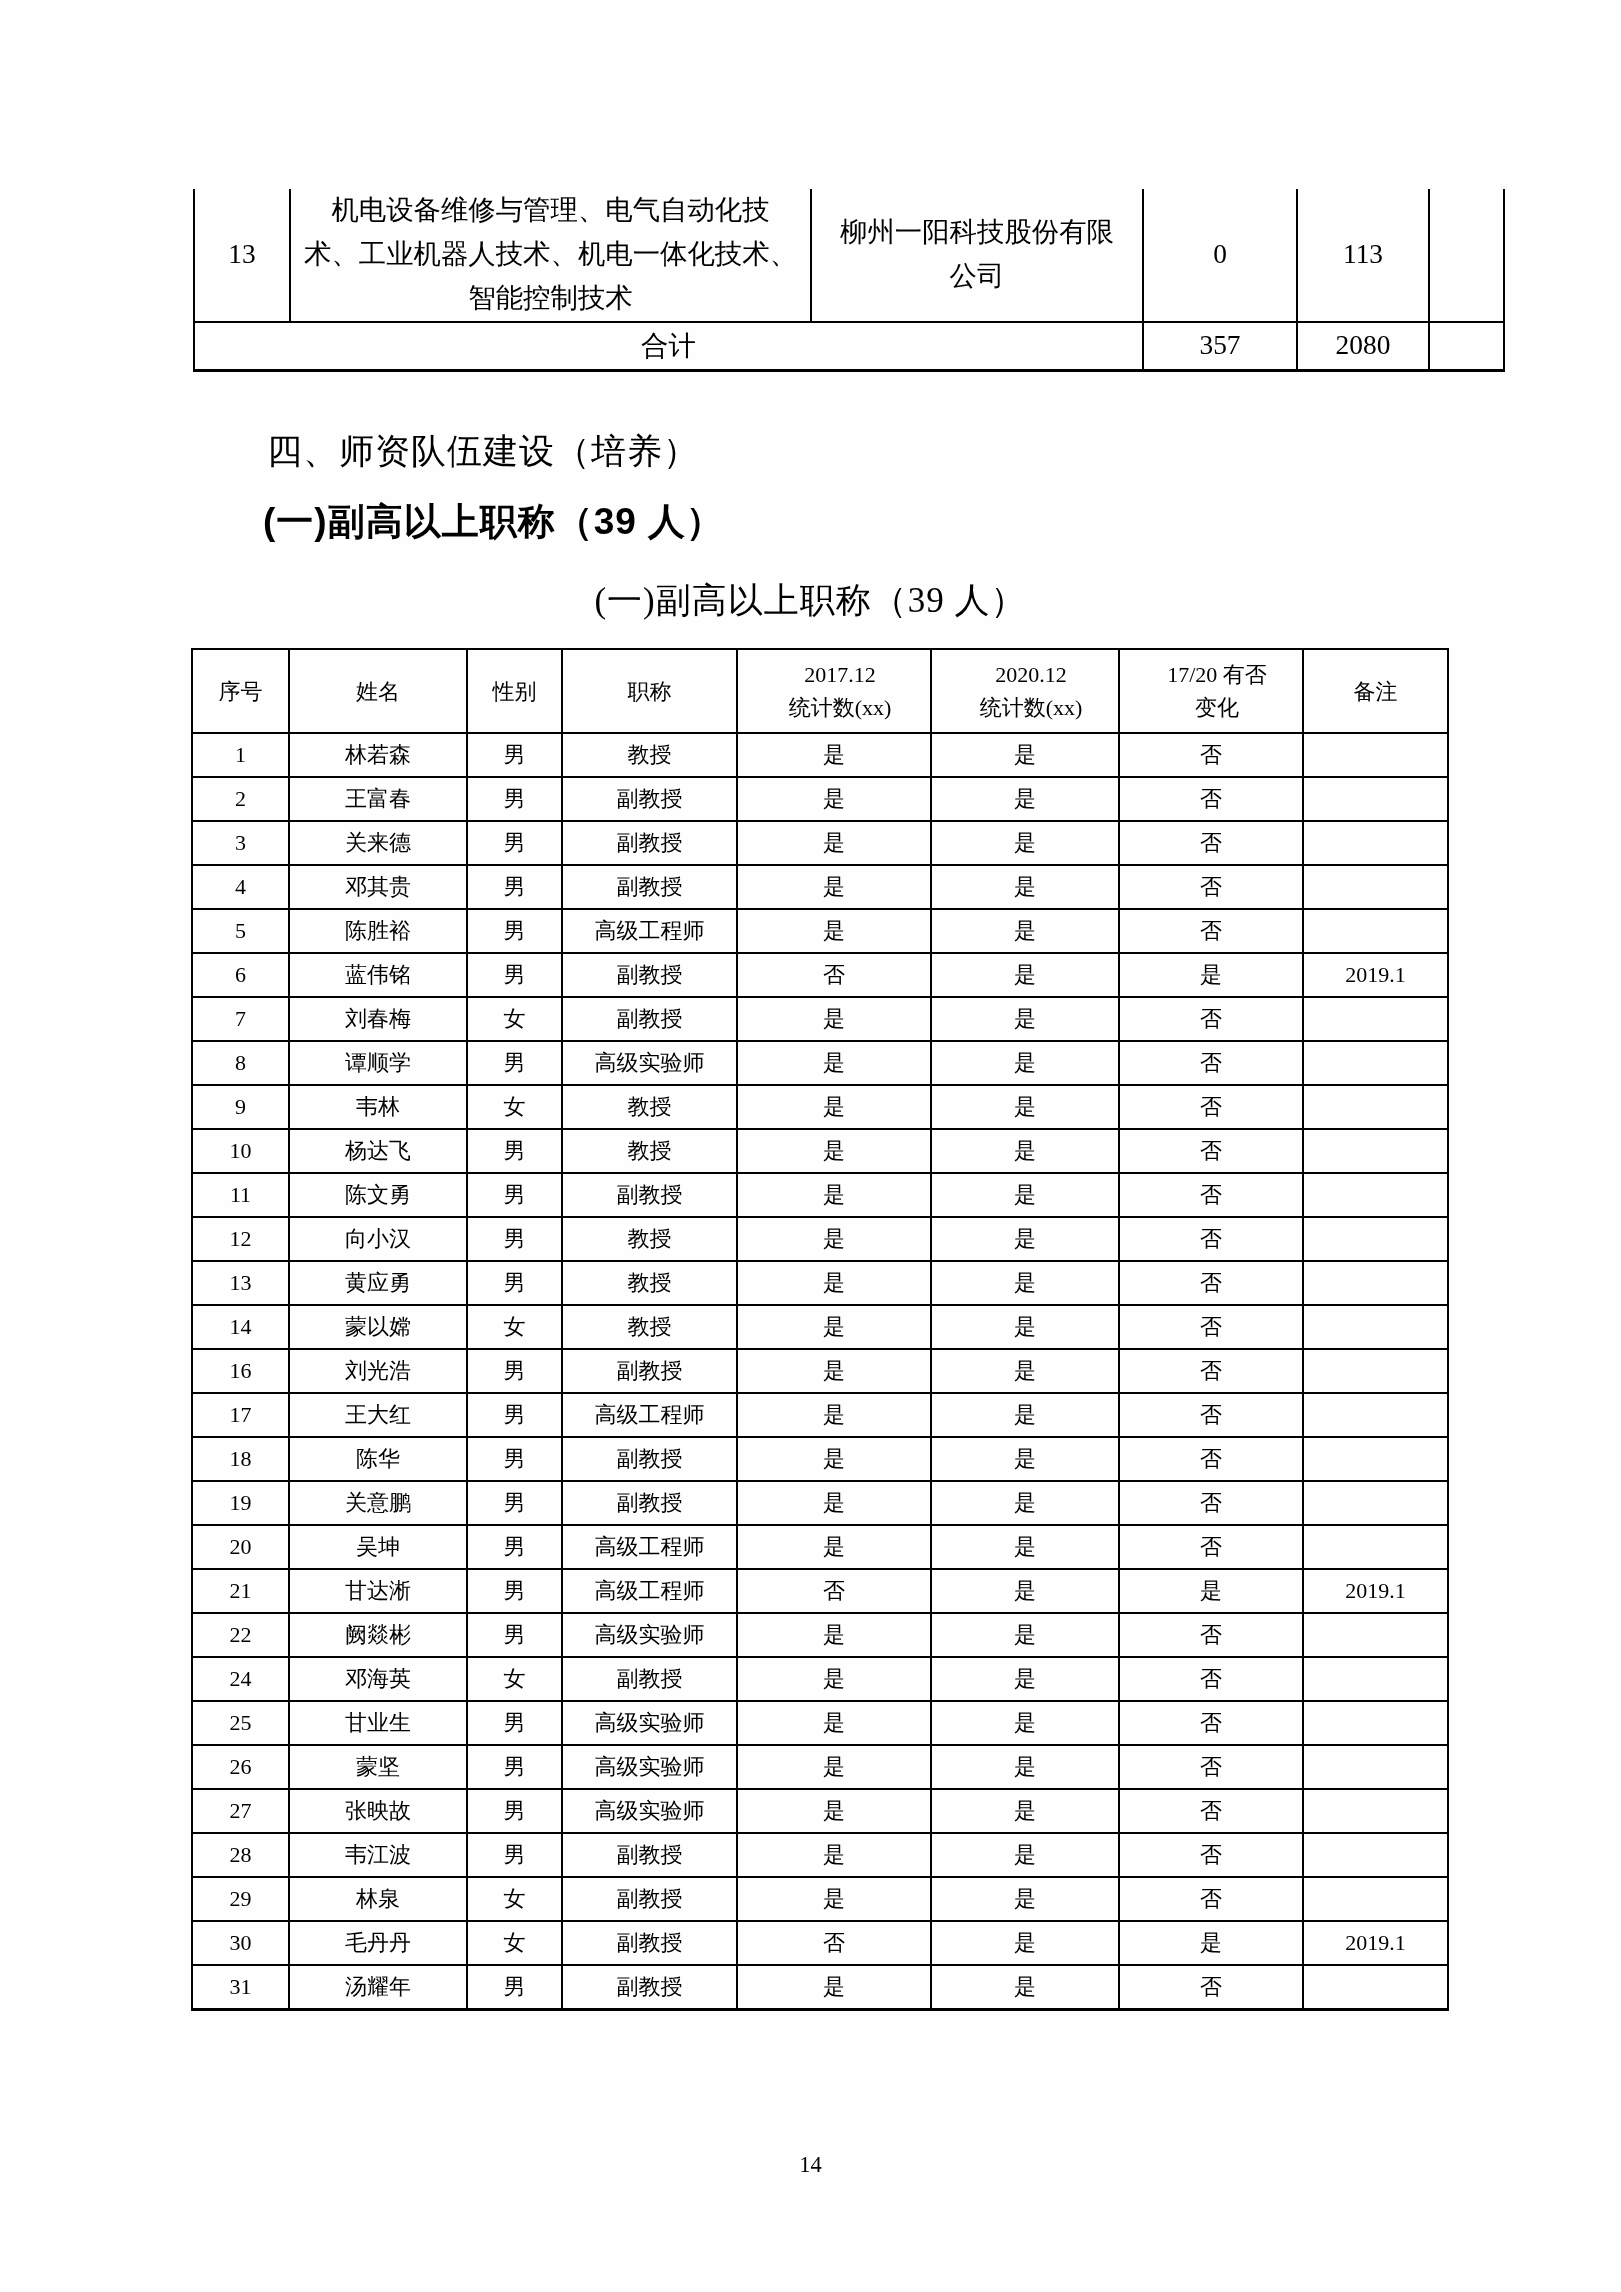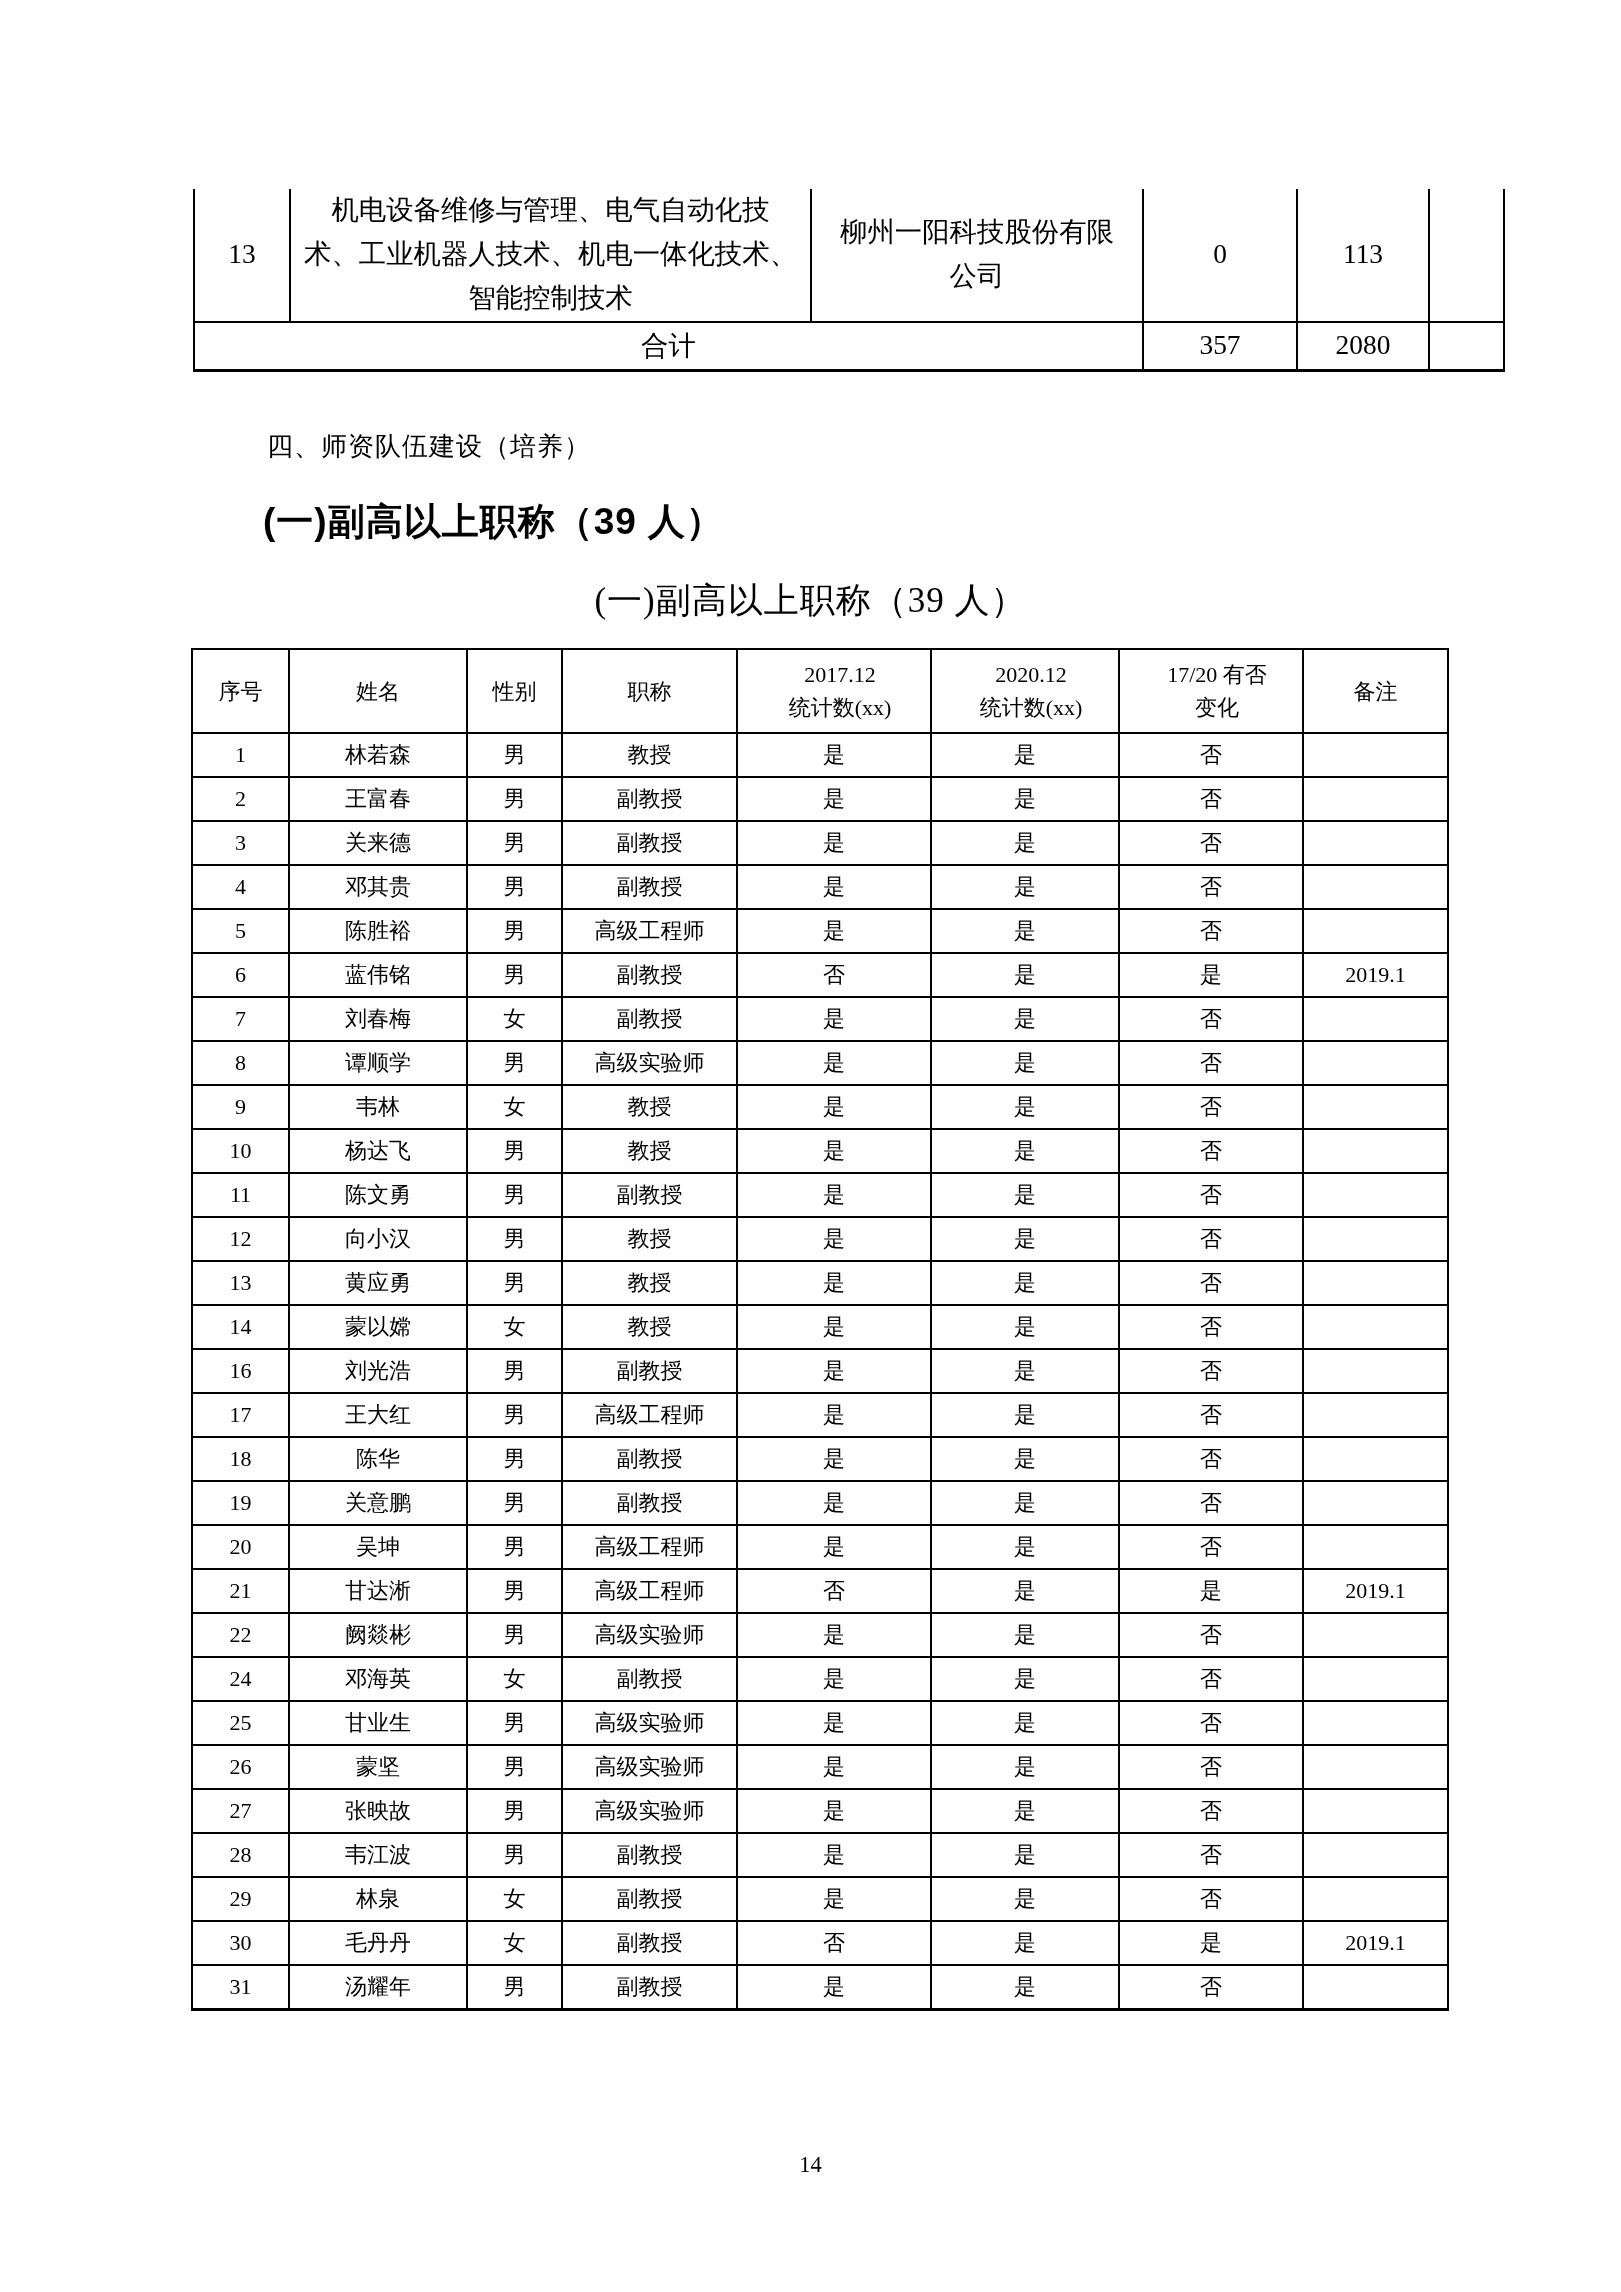--- a/index.html
+++ b/index.html
@@ -24,21 +24,21 @@
   .top-table td:last-child { border-right:2.9px solid #000; }
   .top-table tr.total-row td { border-bottom:3.9px solid #000;margin-top:36px; }
   .row-13 { height:131px; }
   .total-row { height:49px; }
   .pre-line { white-space:pre-line; line-height:1.6; }
 
   
   .h1 {
     position:absolute; left:267px; top:432px;
     font-family:"Liberation Sans","DejaVu Sans",sans-serif;
-    font-size:26px; font-weight:500; line-height:1.1; letter-spacing:1px;
+    font-size:35px; font-weight:500; line-height:1.1; letter-spacing:1px;
   }
   .h2 {
     position:absolute; left:263px; top:502px;
     font-family:"Liberation Sans","DejaVu Sans",sans-serif;
     font-size:37px; font-weight:700; line-height:1.1; letter-spacing:1px;
   }
   .h3 {
     position:absolute; left:0; top:582px; width:1621px;
     text-align:center;
     font-size:35px; font-weight:normal; line-height:1.1; letter-spacing:1px;

